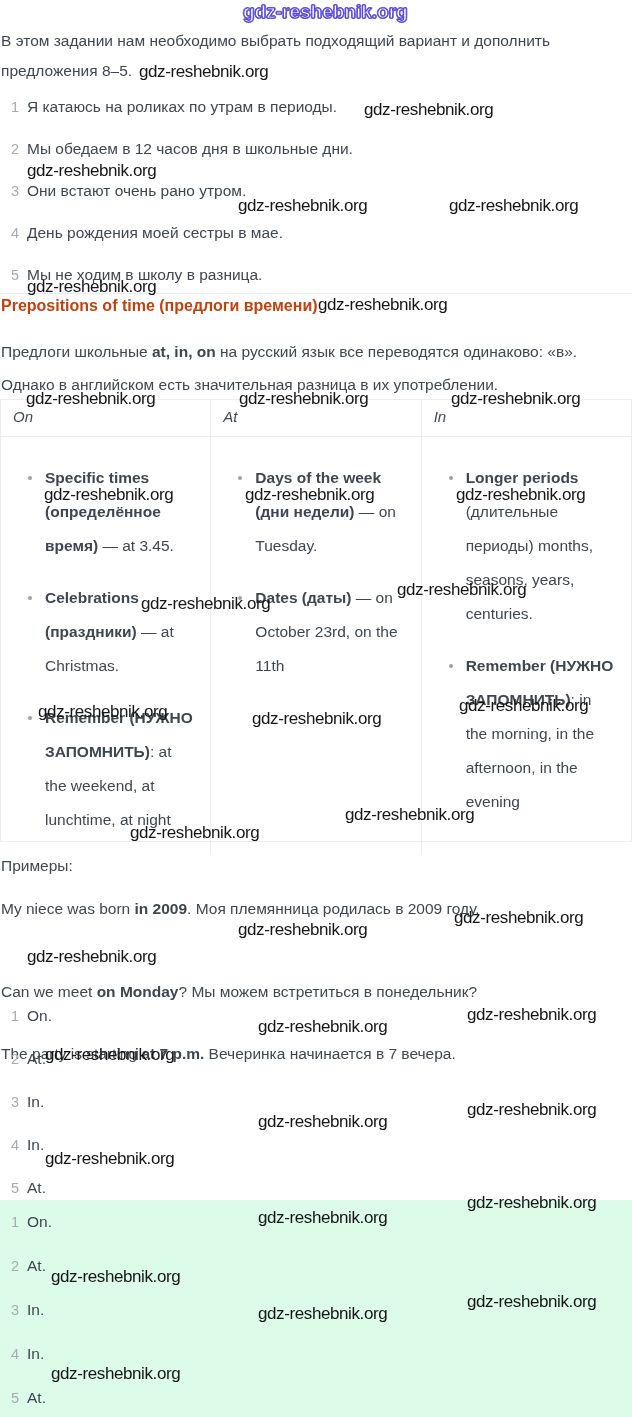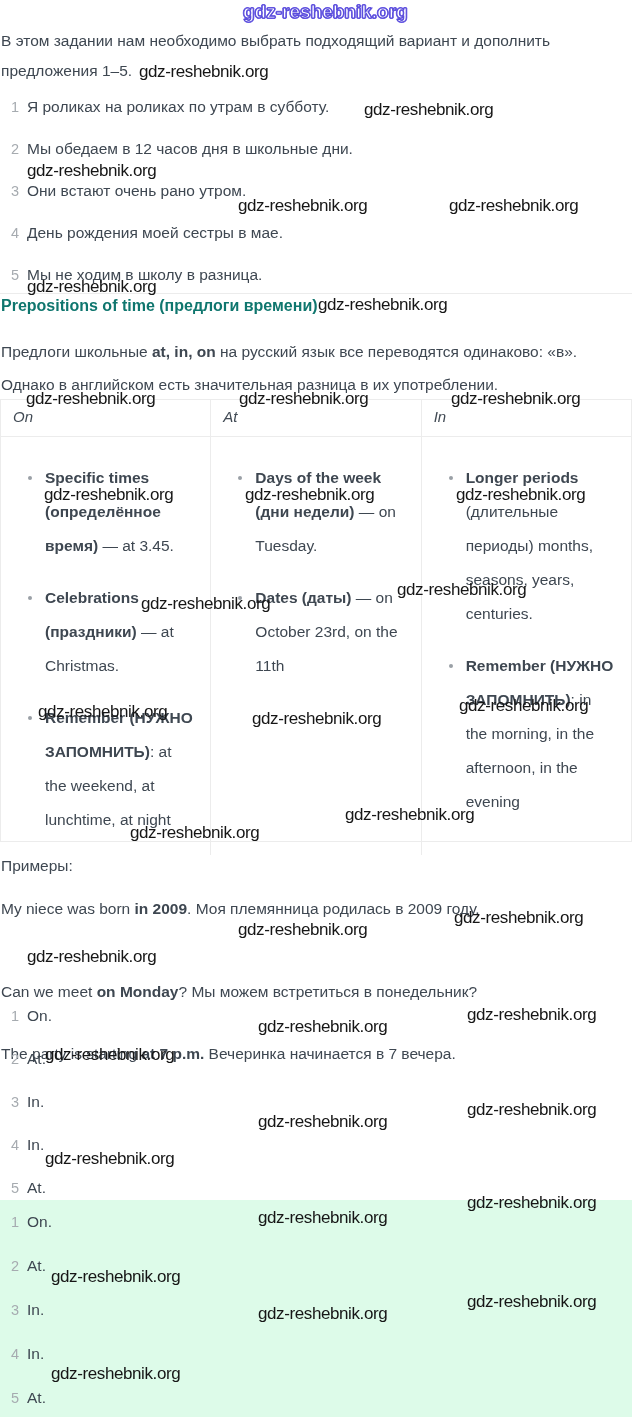--- a/index.html
+++ b/index.html
@@ -25,21 +25,21 @@
   
   .nlist { position:absolute; left:0; list-style:none; }
   .nlist li { display:flex; align-items:flex-start; line-height:20px; font-size:15.5px; }
   .task-list li { height:42px; }
   .ans-list li { height:43px; }
   .num { color:#a6abb0; width:14px; margin-left:8px; margin-right:5px; text-align:center; font-size:14.5px; flex:none; }
   
   .heading {
     position:absolute; top:293px; left:0; width:632px;
     border-top:1px solid #ececec; padding:3px 0 0 1px;
-    font-size:16px; font-weight:700; color:#0f766e;
+    font-size:16px; font-weight:700; color:#c2410c;
   }
   
   .gtable {
     position:absolute; top:399px; left:0; width:632px; height:443px;
     border:1px solid #ececec; display:flex; flex-direction:column; background:#fff;
   }
   .gt-row { display:flex; }
   .gt-head { height:37px; flex:none; border-bottom:1px solid #ececec; }
   .gt-body { flex:1; }
   .gt-cell { flex:1 1 0; min-width:0; }
@@ -97,26 +97,26 @@
       <span class="wm" style="left: 258px; top: 1112px;">gdz-reshebnik.org</span>
       <span class="wm" style="left: 45px; top: 1149px;">gdz-reshebnik.org</span>
       <span class="wm" style="left: 467px; top: 1193px;">gdz-reshebnik.org</span>
       <span class="wm" style="left: 258px; top: 1208px;">gdz-reshebnik.org</span>
       <span class="wm" style="left: 51px; top: 1267px;">gdz-reshebnik.org</span>
       <span class="wm" style="left: 467px; top: 1292px;">gdz-reshebnik.org</span>
       <span class="wm" style="left: 258px; top: 1304px;">gdz-reshebnik.org</span>
       <span class="wm" style="left: 51px; top: 1364px;">gdz-reshebnik.org</span>
     </div>
 
-  <p class="para" style="top:26px"><span>В этом задании нам необходимо выбрать подходящий вариант и дополнить предложения 1–5.</span></p>
+  <p class="para" style="top:26px"><span>В этом задании нам необходимо выбрать подходящий вариант и дополнить предложения 8–5.</span></p>
 
   <ol class="nlist task-list" style="top:97px">
     <li>
       <span class="num">1</span>
-      <span>Я роликах на роликах по утрам в субботу.</span>
+      <span>Я катаюсь на роликах по утрам в периоды.</span>
     </li>
     <li>
       <span class="num">2</span>
       <span>Мы обедаем в 12 часов дня в школьные дни.</span>
     </li>
     <li>
       <span class="num">3</span>
       <span>Они встают очень рано утром.</span>
     </li>
     <li>

